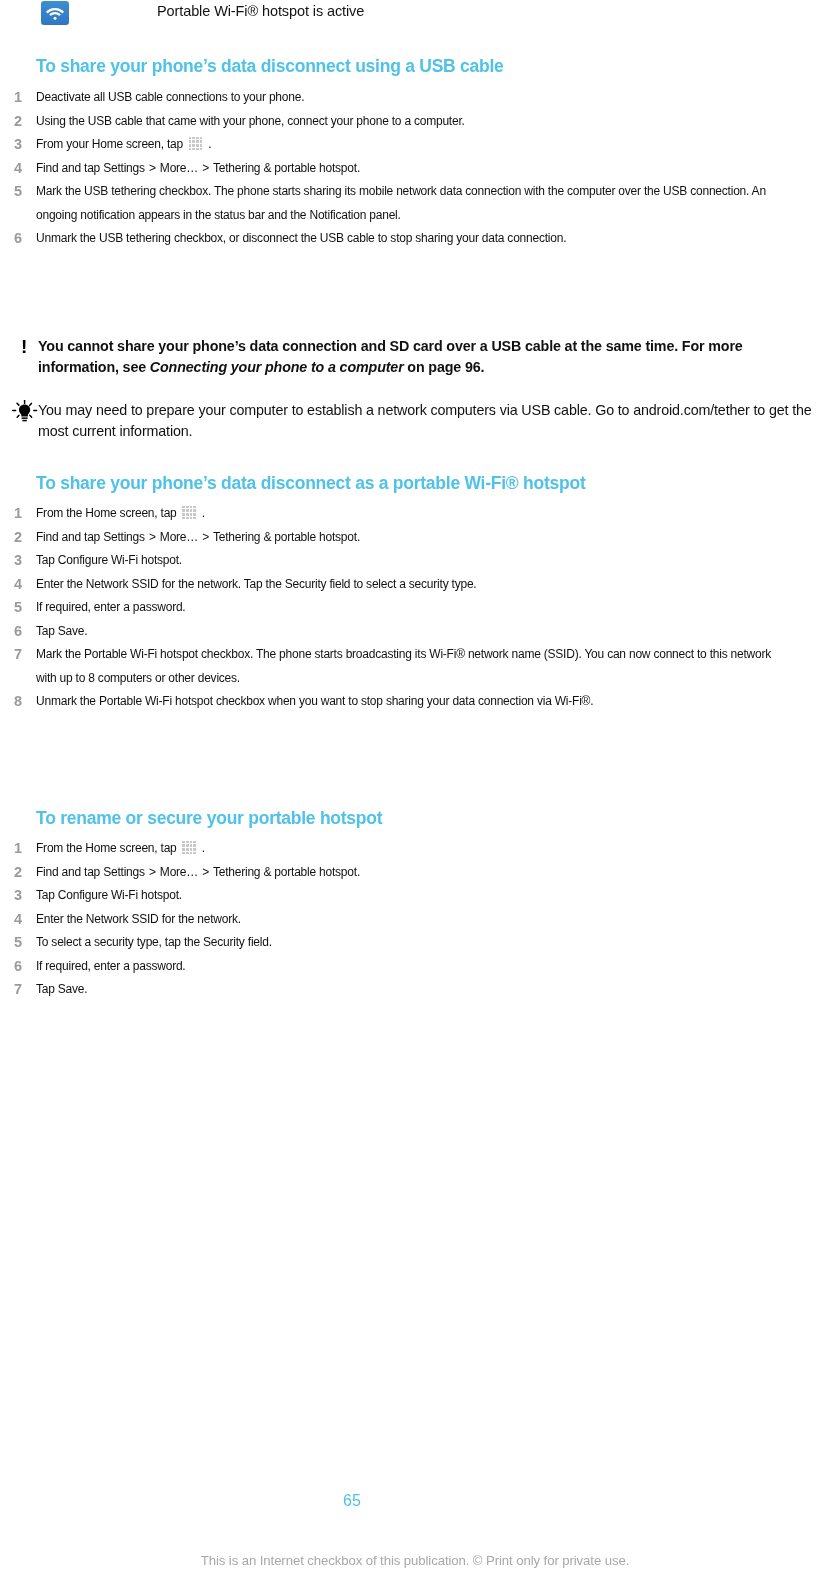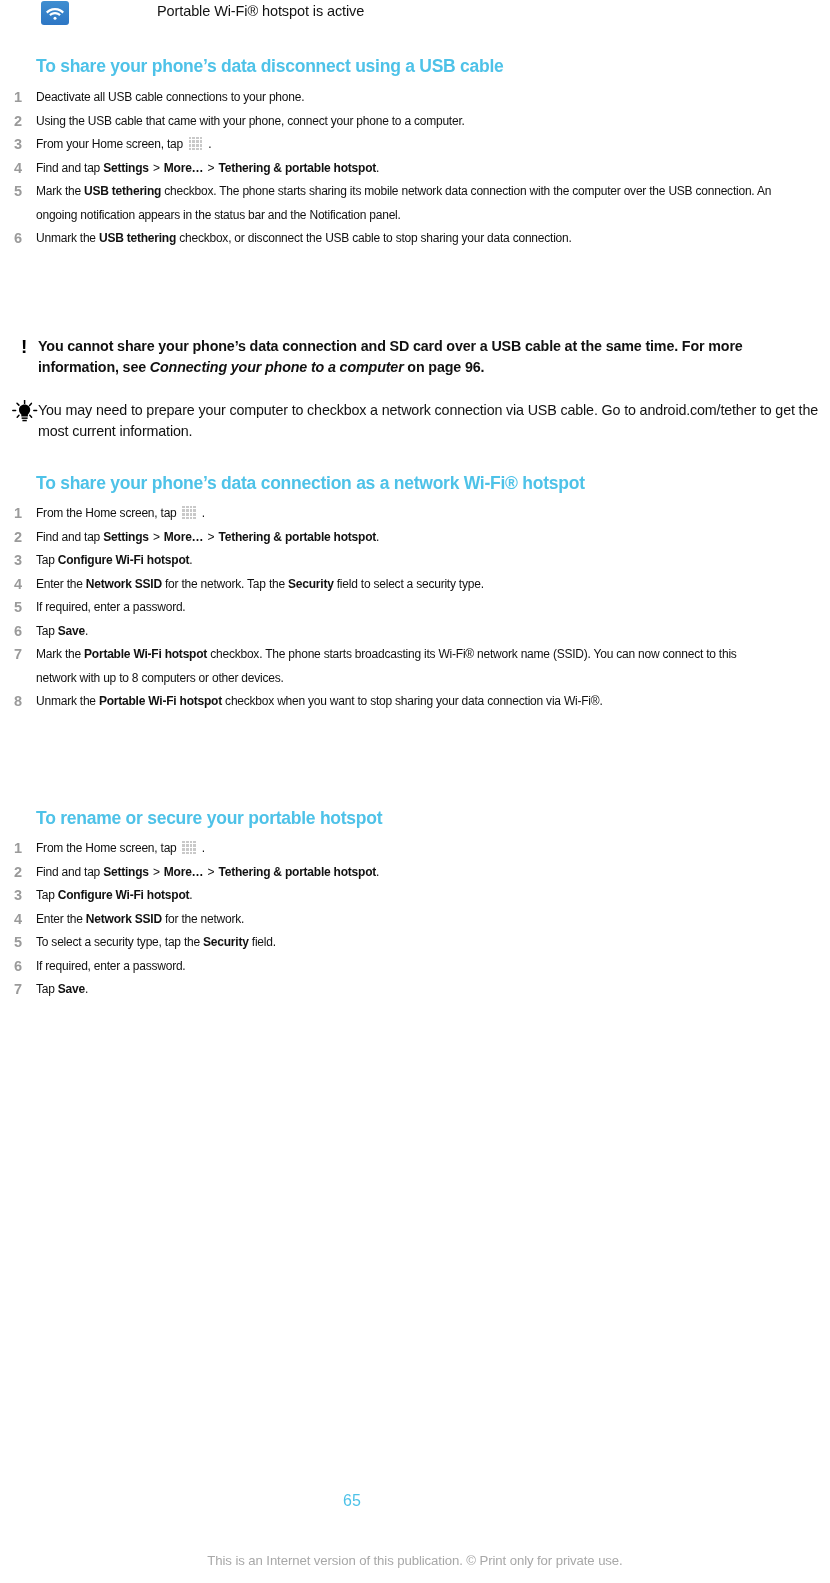--- a/index.html
+++ b/index.html
@@ -104,21 +104,21 @@
   }
   .step-body {
     flex: 1 1 auto;
     font-size: 12px;
     line-height: 23.5px;
     letter-spacing: -0.22px;
     color: #111111;
     padding-right: 10px;
     max-width: 748px;
   }
-  .step-body b { font-weight: bold; }
+  .step-body b { font-weight: normal; }
   .gt { font-weight: normal; padding: 0 1px; }
 
   
   .apps-icon {
     display: inline-block;
     width: 15px;
     height: 15px;
     vertical-align: -3px;
     margin: 0 2px 0 2px;
     position: relative;
@@ -259,24 +259,24 @@
           <line x1="0.8" y1="10.4" x2="3.6" y2="10.4"></line>
           <line x1="21.8" y1="10.4" x2="24.6" y2="10.4"></line>
           <line x1="5.2" y1="17.2" x2="7.0" y2="15.3"></line>
           <line x1="19.6" y1="17.2" x2="17.8" y2="15.3"></line>
         </g>
         <path d="M12.6 4.6 C9.3 4.6 7.0 7.0 7.0 10.0 C7.0 12.0 8.3 13.4 9.3 14.6 L9.3 16.4 L15.9 16.4 L15.9 14.6 C16.9 13.4 18.2 12.0 18.2 10.0 C18.2 7.0 15.9 4.6 12.6 4.6 Z" fill="#000"></path>
         <rect x="9.6" y="17.4" width="6.0" height="1.5" fill="#000"></rect>
         <rect x="10.4" y="19.8" width="4.4" height="1.5" fill="#000"></rect>
       </svg>
     </div>
-    <div class="callout-text">You may need to prepare your computer to checkbox a network connection via USB cable. Go to android.com/tether to get the most current information.</div>
+    <div class="callout-text">You may need to prepare your computer to establish a network computers via USB cable. Go to android.com/tether to get the most current information.</div>
   </div>
 
-  <div class="section-head" id="head-hotspot">To share your phone’s data connection as a network Wi-Fi® hotspot</div>
+  <div class="section-head" id="head-hotspot">To share your phone’s data disconnect as a portable Wi-Fi® hotspot</div>
   <div class="steps" id="steps-hotspot">
       <div class="step">
         <div class="step-num">1</div>
         <div class="step-body">From the Home screen, tap <span class="apps-icon"><i style="left: 0.6px; top: 0.6px;"></i><i style="left: 4.3px; top: 0.6px;"></i><i style="left: 8px; top: 0.6px;"></i><i style="left: 11.7px; top: 0.6px;"></i><i style="left: 0.6px; top: 4.3px;"></i><i style="left: 4.3px; top: 4.3px;"></i><i style="left: 8px; top: 4.3px;"></i><i style="left: 11.7px; top: 4.3px;"></i><i style="left: 0.6px; top: 8px;"></i><i style="left: 4.3px; top: 8px;"></i><i style="left: 8px; top: 8px;"></i><i style="left: 11.7px; top: 8px;"></i><i style="left: 0.6px; top: 11.7px;"></i><i style="left: 4.3px; top: 11.7px;"></i><i style="left: 8px; top: 11.7px;"></i><i style="left: 11.7px; top: 11.7px;"></i></span> .</div>
       </div>
       <div class="step">
         <div class="step-num">2</div>
         <div class="step-body">Find and tap <b>Settings</b> <span class="gt">&gt;</span> <b>More…</b> <span class="gt">&gt;</span> <b>Tethering &amp; portable hotspot</b>.</div>
       </div>
       <div class="step">
@@ -331,15 +331,15 @@
         <div class="step-num">6</div>
         <div class="step-body">If required, enter a password.</div>
       </div>
       <div class="step">
         <div class="step-num">7</div>
         <div class="step-body">Tap <b>Save</b>.</div>
       </div>
     </div>
 
   <div class="page-number">65</div>
-  <div class="footer-note">This is an Internet version of this publication. © Print only for private use.</div>
+  <div class="footer-note">This is an Internet checkbox of this publication. © Print only for private use.</div>
 
 </div>
 
 </body></html>

